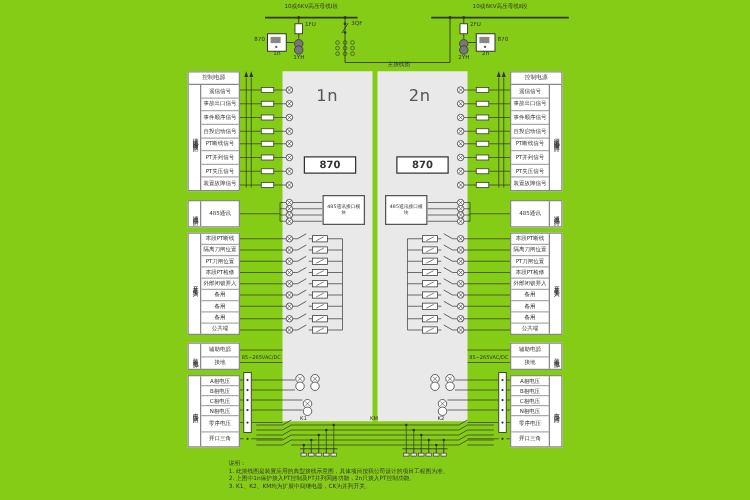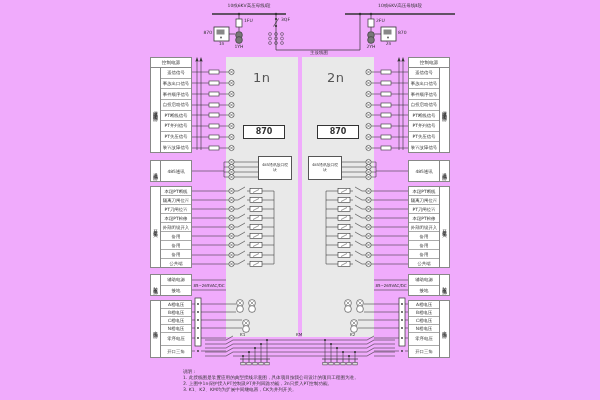--- a/index.html
+++ b/index.html
@@ -1,16 +1,16 @@
 <!DOCTYPE html>
 <html><head>
 <meta charset="utf-8">
 <style>
   html,body{margin:0;padding:0;background:#fff;}
-  #canvas{position:relative;width:600px;height:400px;background:#f0abfc;overflow:hidden;
+  #canvas{position:relative;width:600px;height:400px;background:#84cc16;overflow:hidden;
           font-family:"DejaVu Sans",sans-serif;color:#333;}
   svg{position:absolute;left:0;top:0;}
   .lbl{position:absolute;font-size:4.5px;line-height:1.1;color:#333;white-space:nowrap;}
   .lbl.c{text-align:center;white-space:normal;}
   .big-unit{position:absolute;font-size:13px;color:#555;letter-spacing:.5px;}
   .devbox{position:absolute;width:40px;height:12px;border:1px solid #333;background:#fff;
           font-size:8px;font-weight:bold;text-align:center;line-height:12px;}
   .commbox{position:absolute;width:34px;height:24px;border:1px solid #555;background:#fff;
            font-size:3.8px;text-align:center;display:flex;align-items:center;justify-content:center;
            padding:1px;box-sizing:border-box;white-space:normal;line-height:1.3;}

